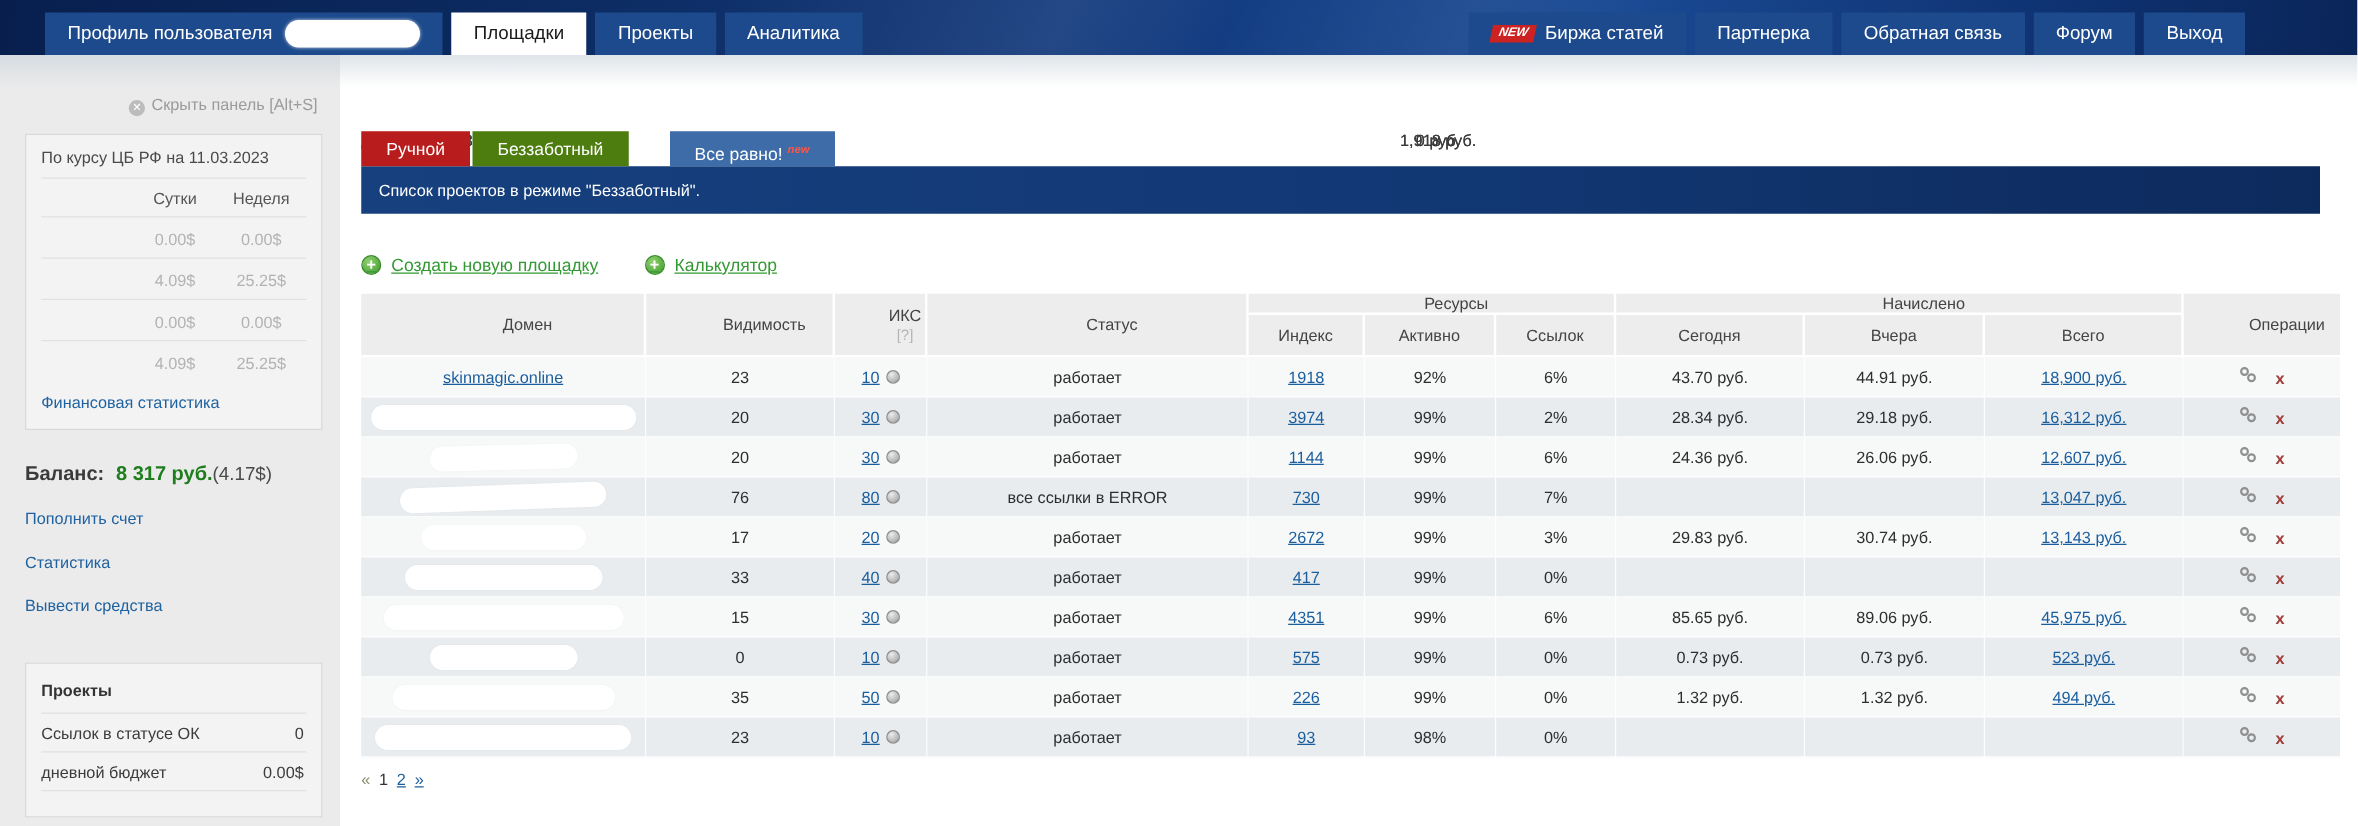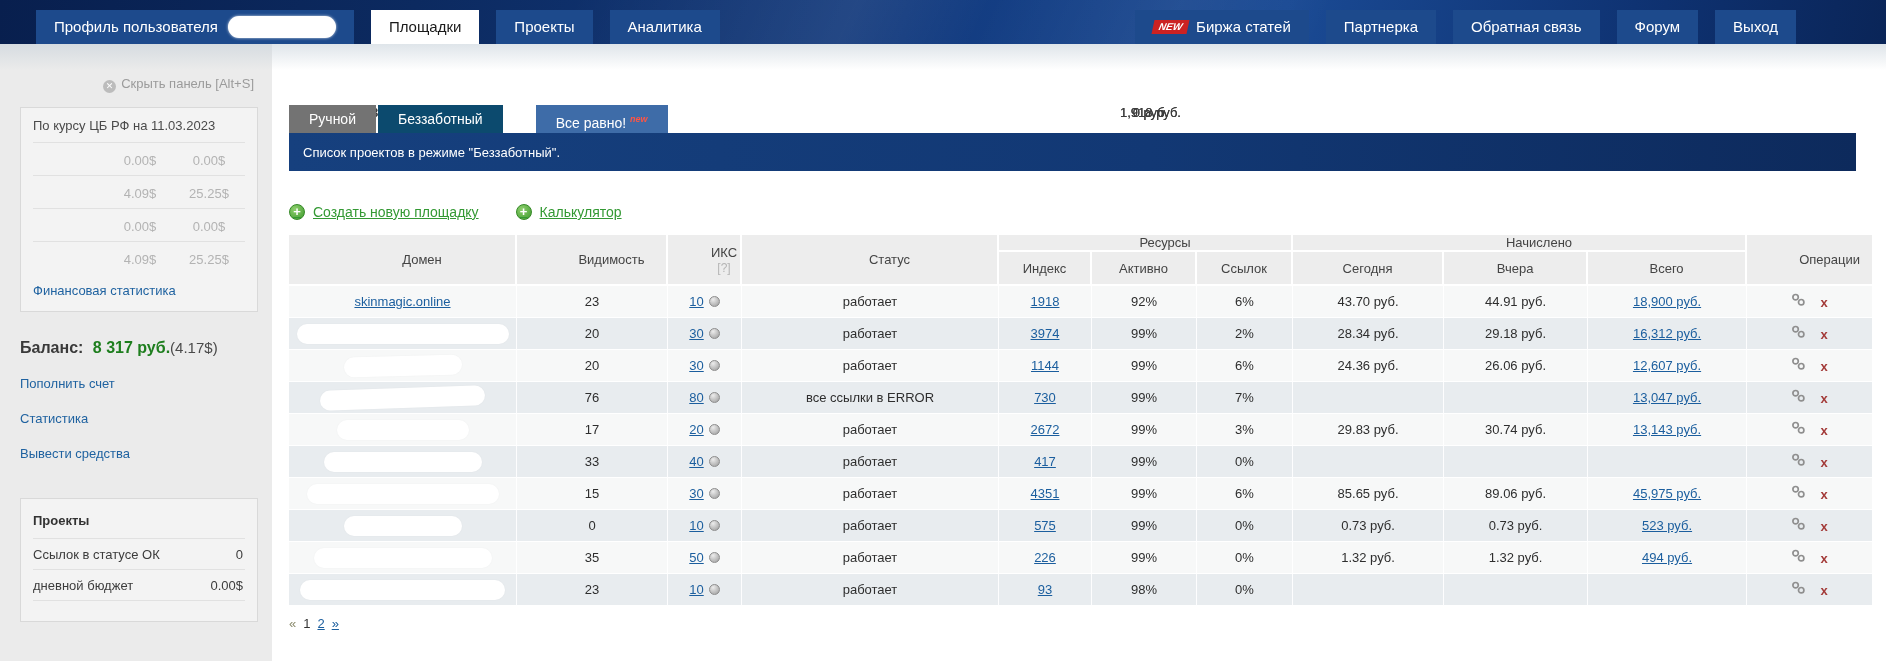--- a/index.html
+++ b/index.html
@@ -4,21 +4,21 @@
 <style>
   * { margin:0; padding:0; box-sizing:border-box; }
   html,body { width:1886px; height:661px; overflow:hidden; }
   body { font-family:"Liberation Sans", sans-serif; background:#fff; position:relative; }
 
   
   .topbar { position:absolute; top:0; left:0; width:1886px; height:44px;
     background:linear-gradient(100deg,#081f4e 0%,#0c2a60 22%,#123a7e 48%,#1a4a94 68%,#0e3170 88%,#0a2558 100%); }
   .topbar::after { content:""; position:absolute; inset:0;
     background:linear-gradient(115deg, transparent 30%, rgba(255,255,255,.08) 45%, transparent 52%, rgba(255,255,255,.06) 62%, transparent 70%); }
-  .nav { position:absolute; bottom:0; display:flex; gap:17px; z-index:2; }
+  .nav { position:absolute; bottom:0; display:flex; gap:7px; z-index:2; }
   .nav-left { left:36px; }
   .nav-right { right:90px; }
   .nav-item { height:34px; line-height:34px; padding:0 18px; background:#1d4a8c; color:#fff;
     font-size:15px; white-space:nowrap; cursor:pointer; display:flex; align-items:center; gap:8px; }
   .nav-item.active { background:#fff; color:#1a1a1a; }
   .redact-pill { display:inline-block; background:#fff; border-radius:12px; height:22px; box-shadow:0 0 3px rgba(255,255,255,.8); }
   .nav-redact { width:108px; margin-left:2px; }
   .new-badge { display:inline-block; background:#cc2222; color:#fff; font-size:10px; font-style:italic; font-weight:bold;
     padding:2px 6px; transform:skewX(-12deg); line-height:1; }
 
@@ -49,22 +49,22 @@
   .b-rub { color:#1e7e1e; font-weight:bold; margin-left:5px; }
   .b-usd { color:#4a4a4a; font-size:15px; }
   .side-link-wrap { margin:17px 0 0 20px; }
   .projects-panel { margin-top:36px; padding-bottom:20px; }
   .p-title { font-size:13px; font-weight:bold; color:#333; padding:4px 0 10px; border-bottom:1px solid #e1e1e1; }
   .proj-row { display:flex; justify-content:space-between; font-size:13px; color:#3c3c3c; padding:8px 2px 7px 0; border-bottom:1px solid #e1e1e1; }
 
   
   .main { position:absolute; left:289px; top:61px; width:1583px; z-index:2; }
   .tabs { display:flex; height:28px; }
-  .tab { height:28px; line-height:28px; padding:0 20px; color:#fff; font-size:14px; cursor:pointer; background:#737373; margin-right:2px; }
-  .tab.active { background:#0c4a6e; }
+  .tab { height:28px; line-height:28px; padding:0 20px; color:#fff; font-size:14px; cursor:pointer; background:#b91c1c; margin-right:2px; }
+  .tab.active { background:#4d7c0f; }
   .tab.t-light { background:#3e6ca8; margin-left:31px; }
   .tab .tab-badge { color:#ff5544; font-size:9px; font-style:italic; font-weight:bold; vertical-align:6px; margin-left:4px; }
   .infobar { height:38px; width:1567px; display:flex; align-items:center; padding-left:14px;
     background:linear-gradient(90deg,#16407e 0%,#123874 55%,#0d2a5c 100%); color:#fff; font-size:13px; }
   .actions { margin-top:33px; display:flex; gap:37px; align-items:center; }
   a.action-link { color:#339933; font-size:14px; text-decoration:underline; cursor:pointer; display:flex; align-items:center; gap:8px; }
   .plus-icon { width:16px; height:16px; border-radius:50%; flex:0 0 16px;
     background:radial-gradient(circle at 35% 30%, #8ecf6d, #3f9a2e); border:1px solid #358a26;
     color:#fff; font-size:13px; font-weight:bold; line-height:14px; text-align:center; text-decoration:none; display:inline-block; }
 
@@ -134,20 +134,25 @@
 
 <div class="content">
 
   <aside class="sidebar">
     <div class="hide-panel">
       <span class="hp-icon">✕</span><span>Скрыть панель [Alt+S]</span>
     </div>
 
     <div class="panel rates">
       <div class="rates-title">По курсу ЦБ РФ на 11.03.2023</div>
+      <div class="rate-head">
+        <span></span>
+        <span>Сутки</span>
+        <span>Неделя</span>
+      </div>
       <div id="rates-body">
           <div class="rate-entry">
             <div class="rate-row main">
               <span class="rl">Расход</span>
               <span class="rv">0 руб.</span>
               <span class="rv">0 руб.</span>
             </div>
             <div class="rate-row sub">
               <span class="rl"></span>
               <span class="rv">0.00$</span>

